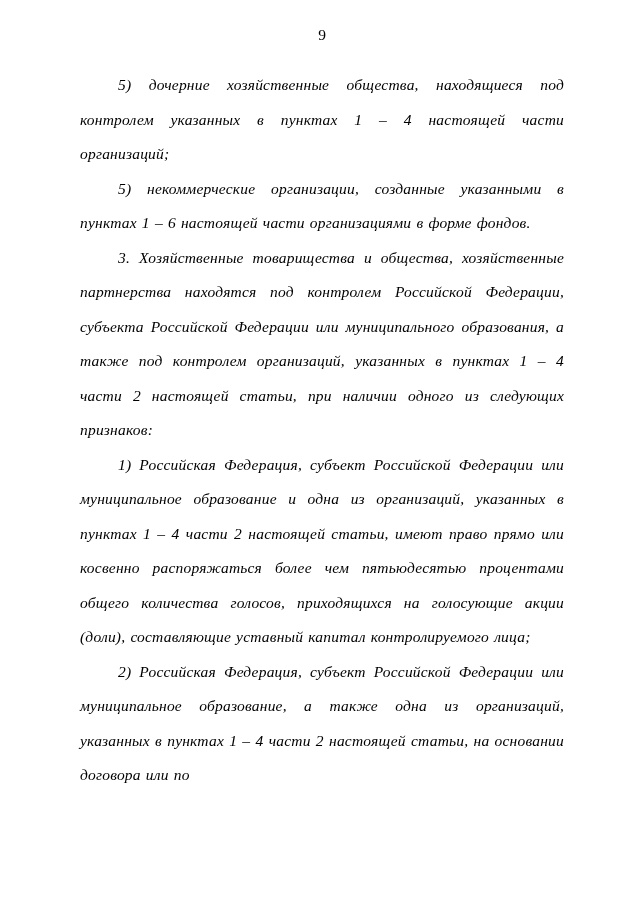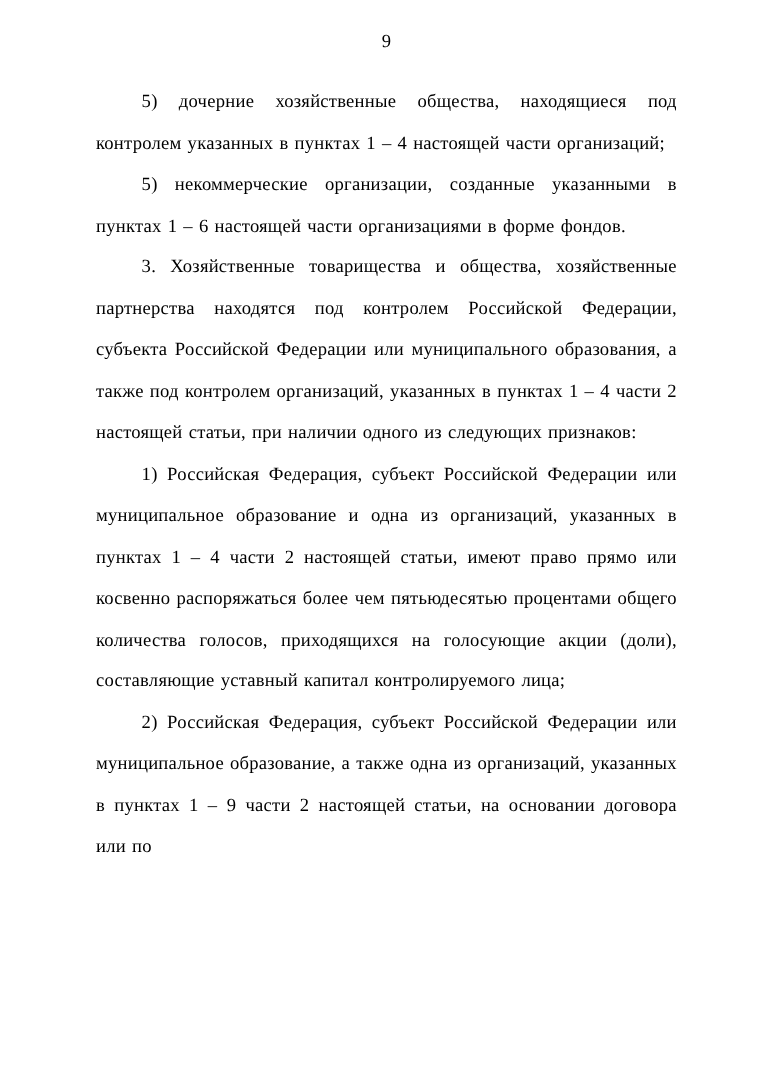--- a/index.html
+++ b/index.html
@@ -25,27 +25,28 @@
     margin-bottom: 24px;
     
   }
   .content p {
     font-size: 15.5px;
     line-height: 34.5px;
     text-align: justify;
     text-indent: 38px;
     letter-spacing: 0.2px;
     word-spacing: 1px;
+    font-style: italic;
   }
 </style>
 </head>
 <body>
 
 <div class="page">
   <div class="page-number">9</div>
   <div class="content">
     <p>5) дочерние хозяйственные общества, находящиеся под контролем указанных в пунктах 1 – 4 настоящей части организаций;</p>
     <p>5) некоммерческие организации, созданные указанными в пунктах 1 – 6 настоящей части организациями в форме фондов.</p>
     <p>3. Хозяйственные товарищества и общества, хозяйственные партнерства находятся под контролем Российской Федерации, субъекта Российской Федерации или муниципального образования, а также под контролем организаций, указанных в пунктах 1 – 4 части 2 настоящей статьи, при наличии одного из следующих признаков:</p>
     <p>1) Российская Федерация, субъект Российской Федерации или муниципальное образование и одна из организаций, указанных в пунктах 1 – 4 части 2 настоящей статьи, имеют право прямо или косвенно распоряжаться более чем пятьюдесятью процентами общего количества голосов, приходящихся на голосующие акции (доли), составляющие уставный капитал контролируемого лица;</p>
-    <p>2) Российская Федерация, субъект Российской Федерации или муниципальное образование, а также одна из организаций, указанных в пунктах 1 – 9 части 2 настоящей статьи, на основании договора или по</p>
+    <p>2) Российская Федерация, субъект Российской Федерации или муниципальное образование, а также одна из организаций, указанных в пунктах 1 – 4 части 2 настоящей статьи, на основании договора или по</p>
   </div>
 </div>
 
 </body></html>

